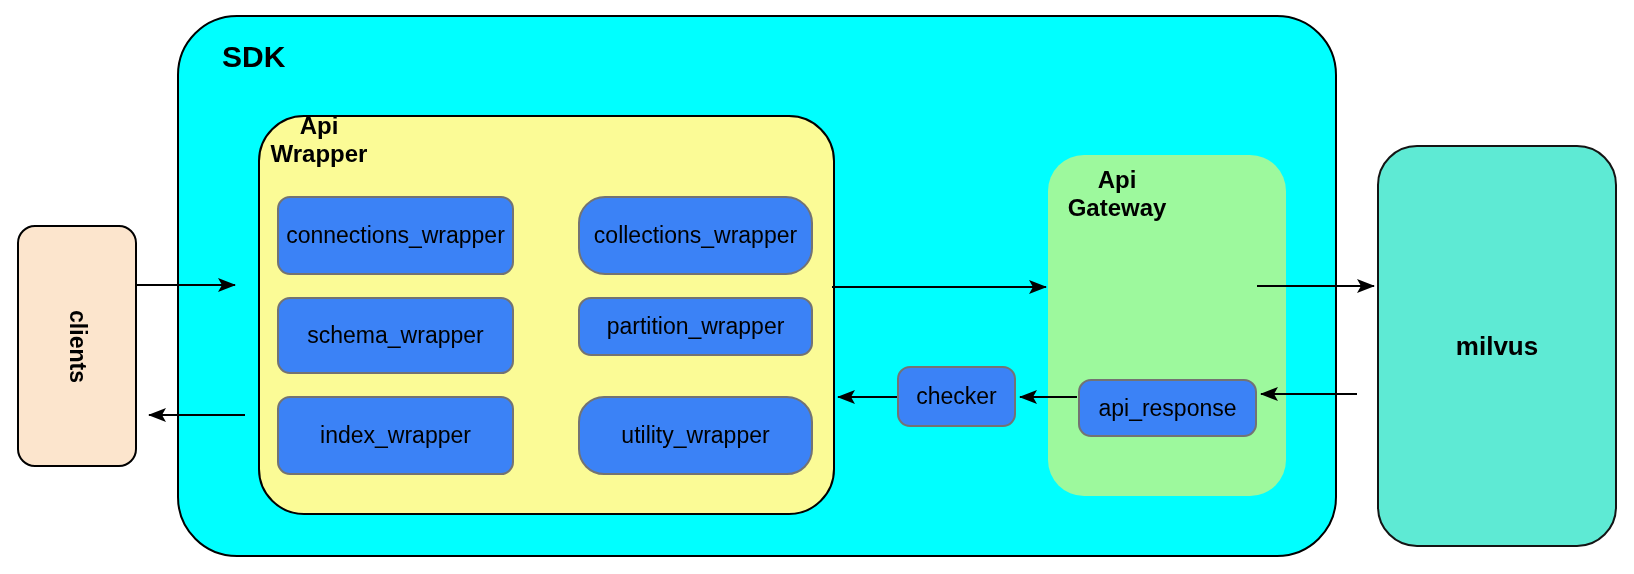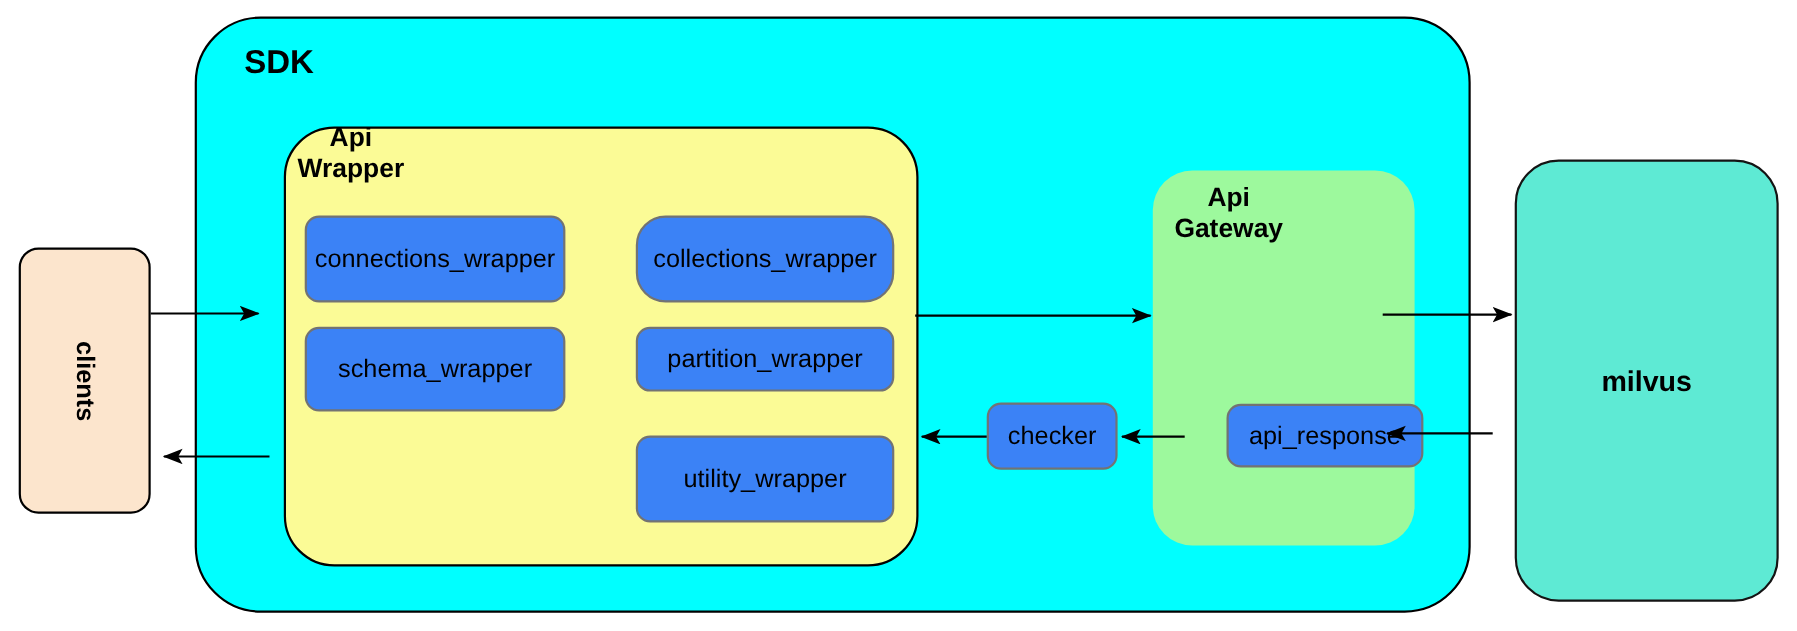--- a/index.html
+++ b/index.html
@@ -64,24 +64,24 @@
     position:absolute;box-sizing:border-box;
     background:#3b82f6;border:2px solid #737373;border-radius:13px;
     display:flex;align-items:center;justify-content:center;
     font-size:23px;z-index:4;
   }
   .w0{left:277px;top:196px;width:237px;height:79px;}
   .w1{left:578px;top:196px;width:235px;height:79px;border-radius:27px;}
   .w2{left:277px;top:297px;width:237px;height:77px;}
   .w3{left:578px;top:297px;width:235px;height:59px;}
   .w4{left:277px;top:396px;width:237px;height:79px;}
-  .w5{left:578px;top:396px;width:235px;height:79px;}
+  .w5{left:578px;top:396px;width:235px;height:79px;border-radius:26px;}
 
   .api-request{left:1078px;top:257px;width:179px;height:58px;}
-  .api-response{left:1078px;top:367px;width:179px;height:58px;margin-left:37px;}
+  .api-response{left:1078px;top:379px;width:179px;height:58px;}
   .checker{left:897px;top:366px;width:119px;height:61px;}
 
   .edges{
     position:absolute;left:0;top:0;width:1634px;height:574px;
     z-index:5;pointer-events:none;
   }
   .edges line{stroke:#000;stroke-width:2;}
 </style>
 </head>
 <body>
@@ -92,20 +92,21 @@
   <div class="sdk-label">SDK</div>
 
   <div class="node api-wrapper"></div>
   <div class="api-wrapper-label">Api
 Wrapper</div>
 
   <div class="leaf w0">connections_wrapper</div>
   <div class="leaf w1">collections_wrapper</div>
   <div class="leaf w2">schema_wrapper</div>
   <div class="leaf w3">partition_wrapper</div>
+  <div class="leaf w4">index_wrapper</div>
   <div class="leaf w5">utility_wrapper</div>
 
   <div class="node api-gateway"></div>
   <div class="api-gateway-label">Api
 Gateway</div>
 
   <div class="leaf api-response">api_response</div>
 
   <div class="leaf checker">checker</div>
 

